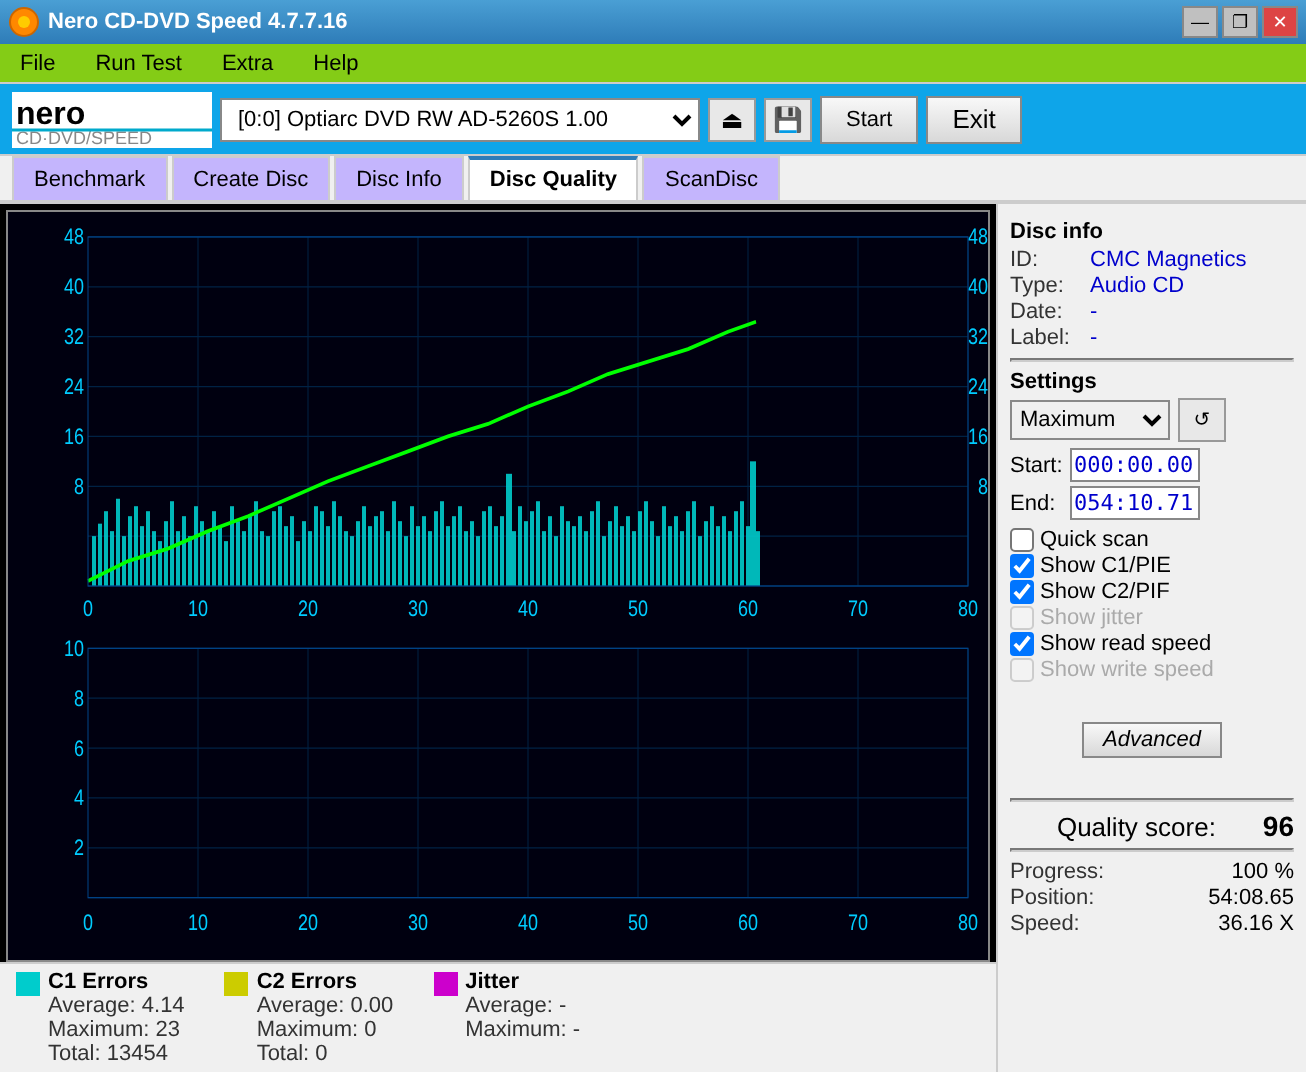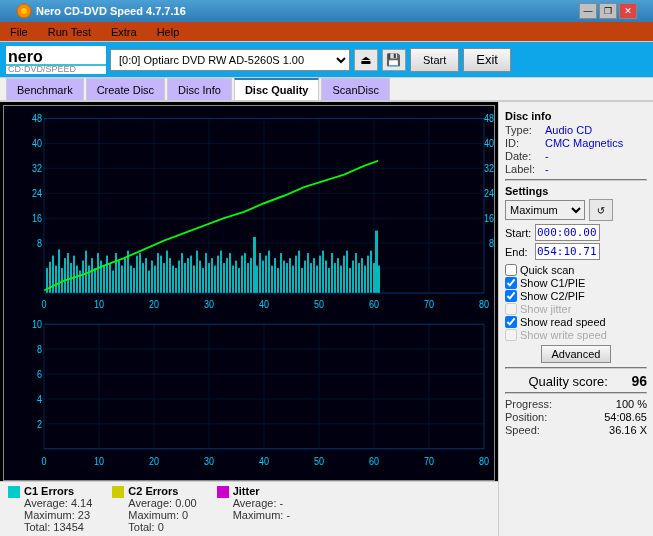--- a/index.html
+++ b/index.html
@@ -5,37 +5,37 @@
     * { box-sizing: border-box; margin: 0; padding: 0; }
     body { width: 653px; height: 536px; font-family: 'Segoe UI', Tahoma, Geneva, Verdana, sans-serif; font-size: 11px; background: #f0f0f0; overflow: hidden; }
     
     
     #title-bar {
       background: linear-gradient(to bottom, #4a9fd4, #2e7cb8);
       height: 22px;
       display: flex;
       align-items: center;
       justify-content: space-between;
-      padding: 0 16px;
+      padding: 0 4px;
       color: white;
     }
     #title-bar-left { display: flex; align-items: center; gap: 4px; }
     #title-icon { width: 16px; height: 16px; }
     #title-text { font-size: 11px; font-weight: bold; }
     #title-controls { display: flex; gap: 2px; }
     .title-btn {
       width: 18px; height: 16px; background: #c0c0c0; border: 1px solid #888;
       display: flex; align-items: center; justify-content: center; font-size: 9px;
       cursor: pointer; color: #000;
     }
     .title-btn.close { background: #d44; color: white; }
 
     
     #menu-bar {
-      background: #c2410c;
+      background: #84cc16;
       height: 20px;
       display: flex;
       align-items: center;
       padding: 0 4px;
       border-bottom: 1px solid #ccc;
       gap: 8px;
     }
     .menu-item { font-size: 11px; padding: 2px 6px; cursor: pointer; }
 
     
@@ -125,23 +125,23 @@
       font-size: 11px; color: #0000cc; border: 1px solid #888;
       background: white; padding: 1px 1px; width: 65px; font-family: monospace;
     }
     
     .checkbox-row { display: flex; align-items: center; margin-bottom: 1px; gap: 3px; }
     .checkbox-row input { width: 12px; height: 12px; }
     .checkbox-label { font-size: 11px; }
     .checkbox-label.disabled { color: #aaa; }
     
     #advanced-btn {
-      display: block; margin: 4px auto; padding: 2px 10px;
+      display: block; margin: 20px auto; padding: 2px 10px;
       background: linear-gradient(to bottom, #f8f8f8, #d8d8d8);
-      border: 1px solid #888; cursor: pointer; font-size: 11px;
+      border: 1px solid #888; cursor: pointer; font-size: 11px; font-style: italic;
     }
     
     .quality-row { display: flex; align-items: center; margin-top: 4px; }
     .quality-label { font-size: 13px; flex: 1; text-align: center; }
     .quality-value { font-size: 14px; font-weight: bold; color: #000; }
     
     .stat-section { margin-top: 4px; }
     .stat-row { display: flex; justify-content: space-between; font-size: 11px; margin-bottom: 1px; }
     .stat-label { color: #333; }
     .stat-value { color: #000; font-weight: normal; }
@@ -469,26 +469,26 @@
           <div class="legend-stat">Maximum: <span>-</span></div>
         </div>
       </div>
     </div>
   </div>
 
   <div id="right-panel">
 
     <div class="panel-section-title">Disc info</div>
     <div class="info-row">
+      <span class="info-label">ID:</span>
+      <span class="info-value">CMC Magnetics</span>
+    </div>
+    <div class="info-row">
       <span class="info-label">Type:</span>
       <span class="info-value">Audio CD</span>
-    </div>
-    <div class="info-row">
-      <span class="info-label">ID:</span>
-      <span class="info-value">CMC Magnetics</span>
     </div>
     <div class="info-row">
       <span class="info-label">Date:</span>
       <span class="info-value">-</span>
     </div>
     <div class="info-row">
       <span class="info-label">Label:</span>
       <span class="info-value">-</span>
     </div>
 

